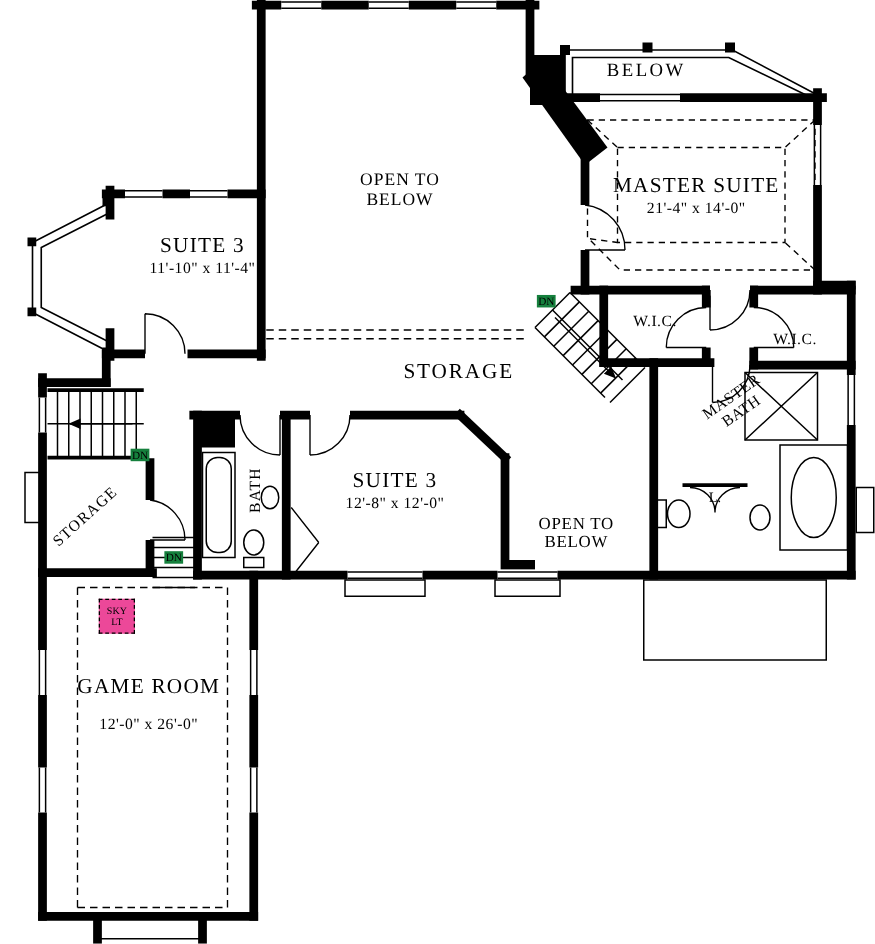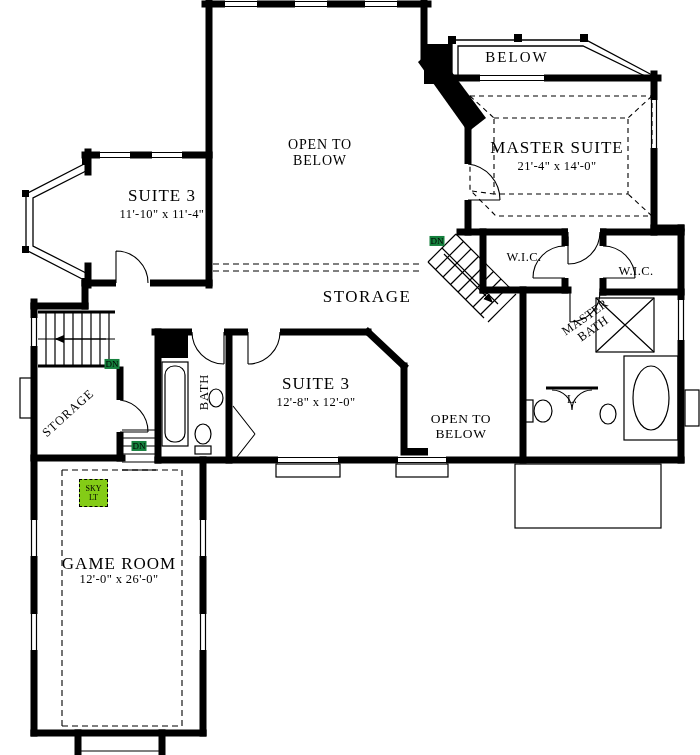--- a/index.html
+++ b/index.html
@@ -10,21 +10,21 @@
   .title{font-size:17px;letter-spacing:1px;}
   .big{font-size:17px;letter-spacing:1px;}
   .dims{font-size:12.5px;letter-spacing:.4px;}
   .small{font-size:12.5px;letter-spacing:.4px;}
   .two{font-size:14px;letter-spacing:.8px;}
   .tiny{font-size:9px;background:#15803d;padding:0 1px;}
   .rot90{transform:translate(-50%,-50%) rotate(-90deg);}
   .rot42{transform:translate(-50%,-50%) rotate(-42deg);}
   .rot35{transform:translate(-50%,-50%) rotate(-35deg);}
   .skybox{position:absolute;left:79px;top:479px;width:27px;height:26px;border:1px dashed #000;
-          background:#84cc16;display:flex;align-items:center;justify-content:center;
+          background:#ec4899;display:flex;align-items:center;justify-content:center;
           font-family:"Liberation Serif",serif;font-size:8px;line-height:9px;text-align:center;}
 </style>
 </head>
 <body>
 
 <div class="plan">
 
 <svg width="700" height="755" viewBox="0 0 700 755">
   <defs>
     <marker id="arr" markerWidth="9" markerHeight="8" refX="7" refY="3.5" orient="auto">
@@ -245,16 +245,16 @@
 
 <div class="lbl tiny" style="left:139px;top:446px">DN</div>
 
 <div class="skybox">
   <div>
     <div>SKY</div>
     <div>LT</div>
   </div>
 </div>
 
-<div class="lbl title" style="left:119px;top:564px">GAME ROOM</div>
+<div class="lbl title" style="left:119px;top:549px">GAME ROOM</div>
 <div class="lbl dims" style="left:119px;top:579px">12'-0" x 26'-0"</div>
 
 </div>
 
 </body></html>

